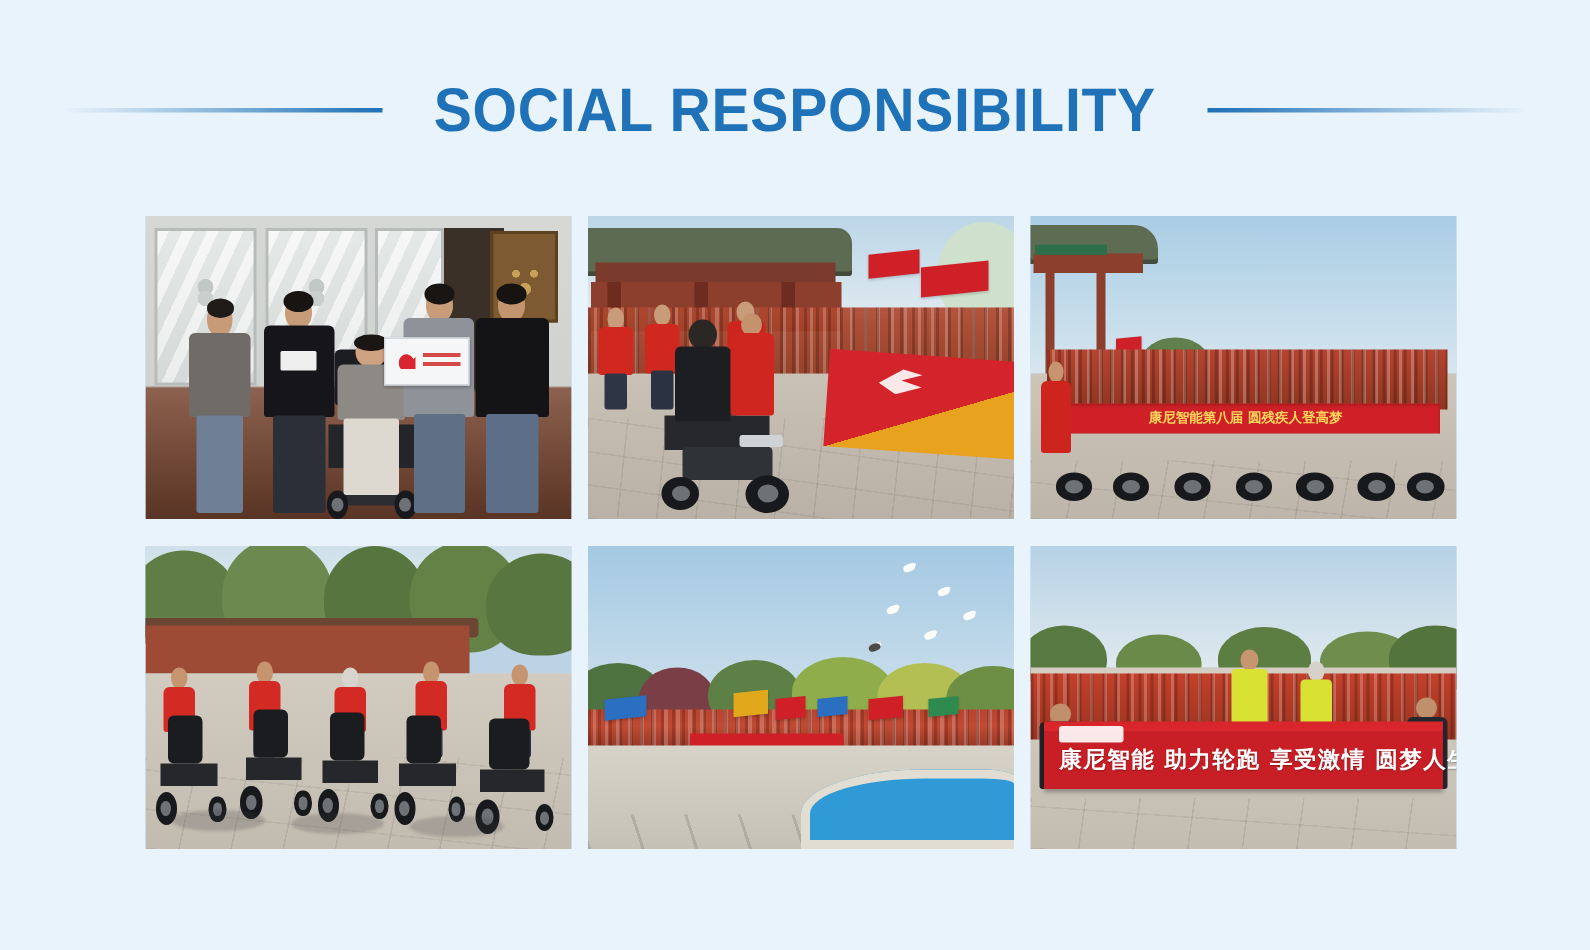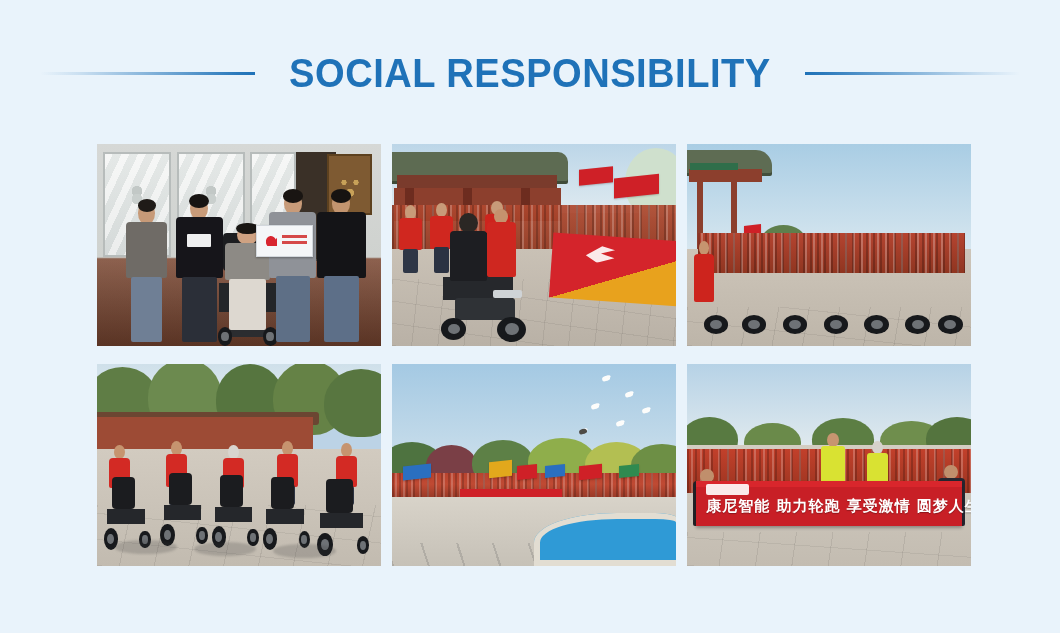--- a/index.html
+++ b/index.html
@@ -350,20 +350,23 @@
       </div>
       <div class="tree" style="left:26%;top:40%;width:16%;height:16%;background:#5f7f4c;"></div>
       <div class="p2-flag" style="left:20%;top:40%;width:6%;height:9%;"></div>
 
       <div style="position:absolute;left:4%;right:2%;top:44%;height:20%;
                   background:linear-gradient(to bottom,#b54430,#8f3520);"></div>
       <div style="position:absolute;left:4%;right:2%;top:44%;height:20%;
                   background:repeating-linear-gradient(to right, rgba(0,0,0,.22) 0 2px, transparent 2px 7px),
                              repeating-linear-gradient(to right, rgba(255,255,255,.25) 3px 5px, transparent 5px 11px);"></div>
 
+      <div class="banner" style="left:5%;right:4%;top:62%;height:10%;">
+        <div class="banner-txt" style="font-size:9px;color:#ffd65c;">康尼智能第八届 圆残疾人登高梦</div>
+      </div>
 
       <div class="chair" style="left:2%;right:2%;top:70%;height:24%;">
         <div class="wheel" style="left:4%;bottom:0;width:9%;height:38%;"></div>
         <div class="wheel" style="left:18%;bottom:0;width:9%;height:38%;"></div>
         <div class="wheel" style="left:33%;bottom:0;width:9%;height:38%;"></div>
         <div class="wheel" style="left:48%;bottom:0;width:9%;height:38%;"></div>
         <div class="wheel" style="left:63%;bottom:0;width:9%;height:38%;"></div>
         <div class="wheel" style="left:78%;bottom:0;width:9%;height:38%;"></div>
         <div class="wheel" style="left:90%;bottom:0;width:9%;height:38%;"></div>
       </div>

